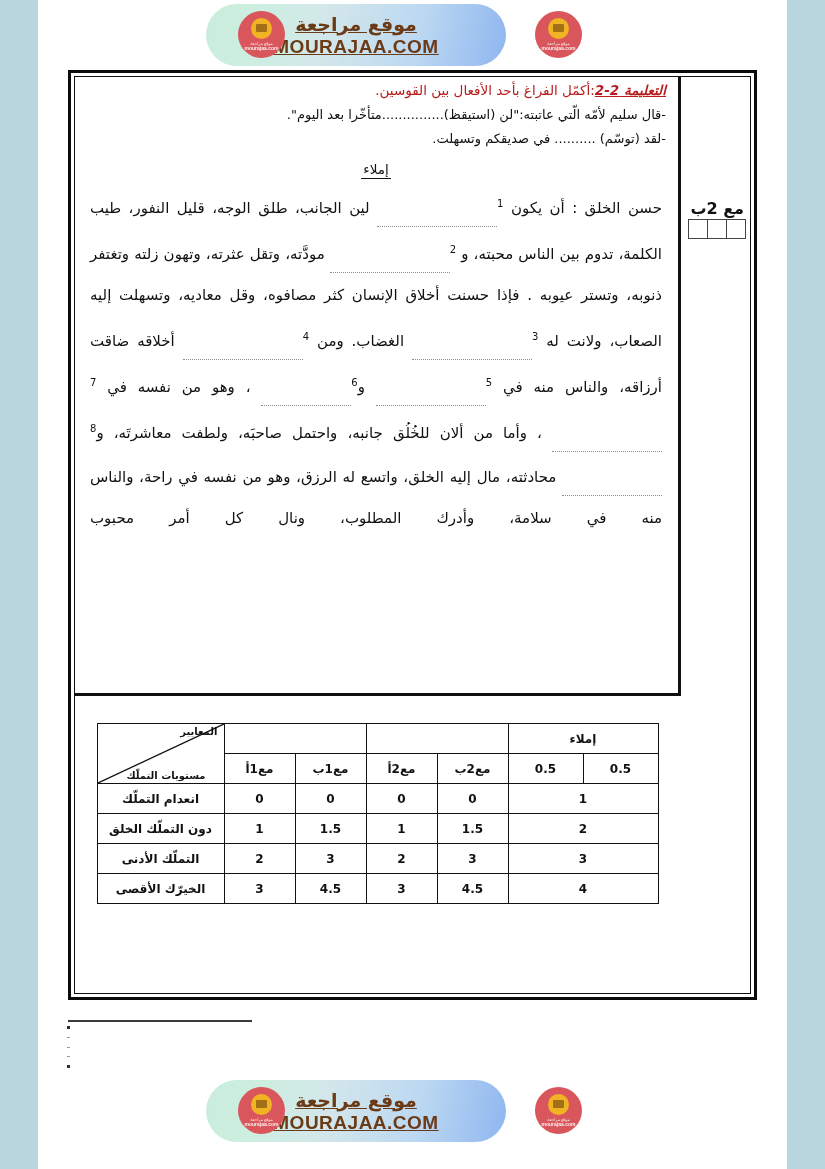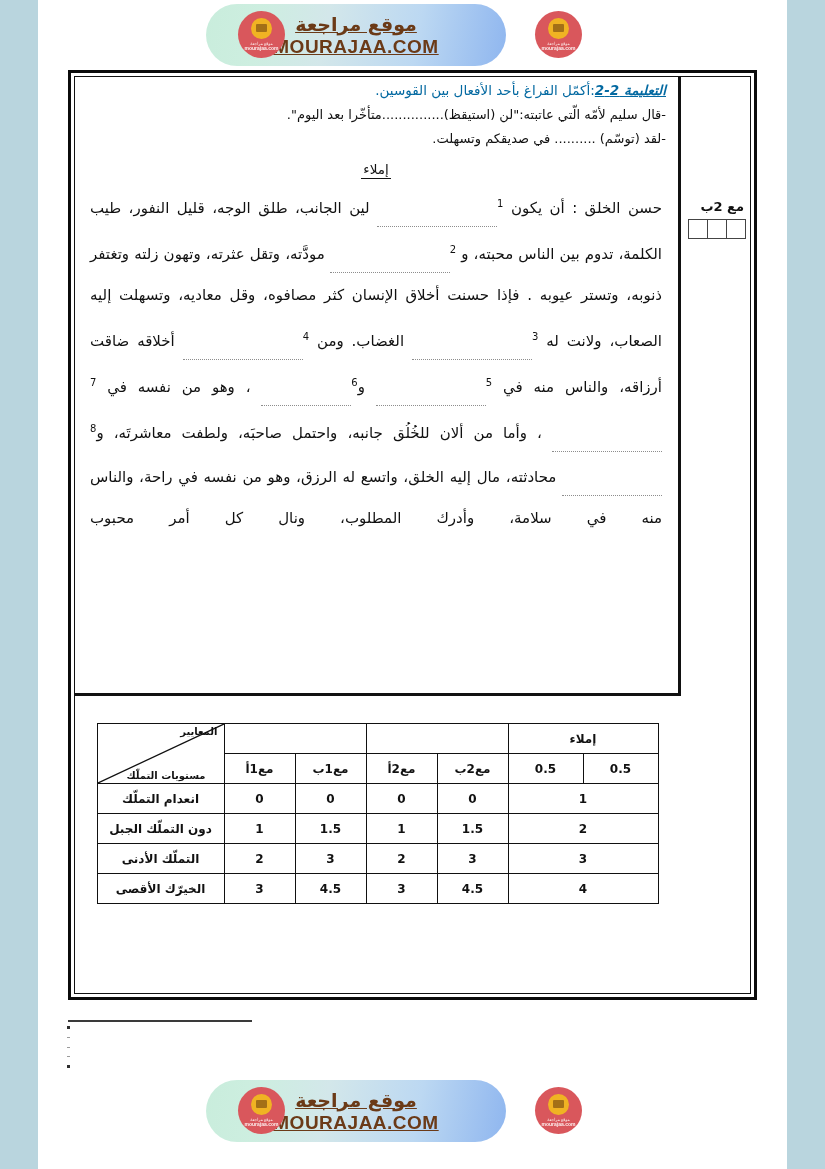--- a/index.html
+++ b/index.html
@@ -153,21 +153,21 @@
     top: 4px;
     width: 72px;
     height: 619px;
     box-sizing: border-box;
   }
   .side-label {
     position: absolute;
     right: 6px;
     top: 122px;
     direction: rtl;
-    font-size: 13px;
+    font-size: 16px;
     font-weight: bold;
     color: #111;
     font-family: "DejaVu Sans", sans-serif;
   }
   .side-boxes {
     position: absolute;
     right: 4px;
     top: 142px;
     display: flex;
   }
@@ -177,21 +177,21 @@
     border: 1px solid #444;
     margin-left: -1px;
     box-sizing: border-box;
   }
 
   
   .instr-line {
     direction: rtl;
     text-align: right;
     font-size: 13.5px;
-    color: #0369a1;
+    color: #b91c1c;
     margin: 0 0 7px 0;
     line-height: 17px;
     font-family: "DejaVu Sans", sans-serif;
   }
   .instr-title {
     font-weight: bold;
     font-style: italic;
     text-decoration: underline;
   }
   .ex-line {
@@ -413,21 +413,21 @@
               <td class="num">0</td>
               <td class="num">0</td>
               <td class="crit-name">انعدام التملّك</td>
             </tr>
             <tr>
               <td class="num-wide" colspan="2">2</td>
               <td class="num">1.5</td>
               <td class="num">1</td>
               <td class="num">1.5</td>
               <td class="num">1</td>
-              <td class="crit-name">دون التملّك الجبل</td>
+              <td class="crit-name">دون التملّك الخلق</td>
             </tr>
             <tr>
               <td class="num-wide" colspan="2">3</td>
               <td class="num">3</td>
               <td class="num">2</td>
               <td class="num">3</td>
               <td class="num">2</td>
               <td class="crit-name">التملّك الأدنى</td>
             </tr>
             <tr>

